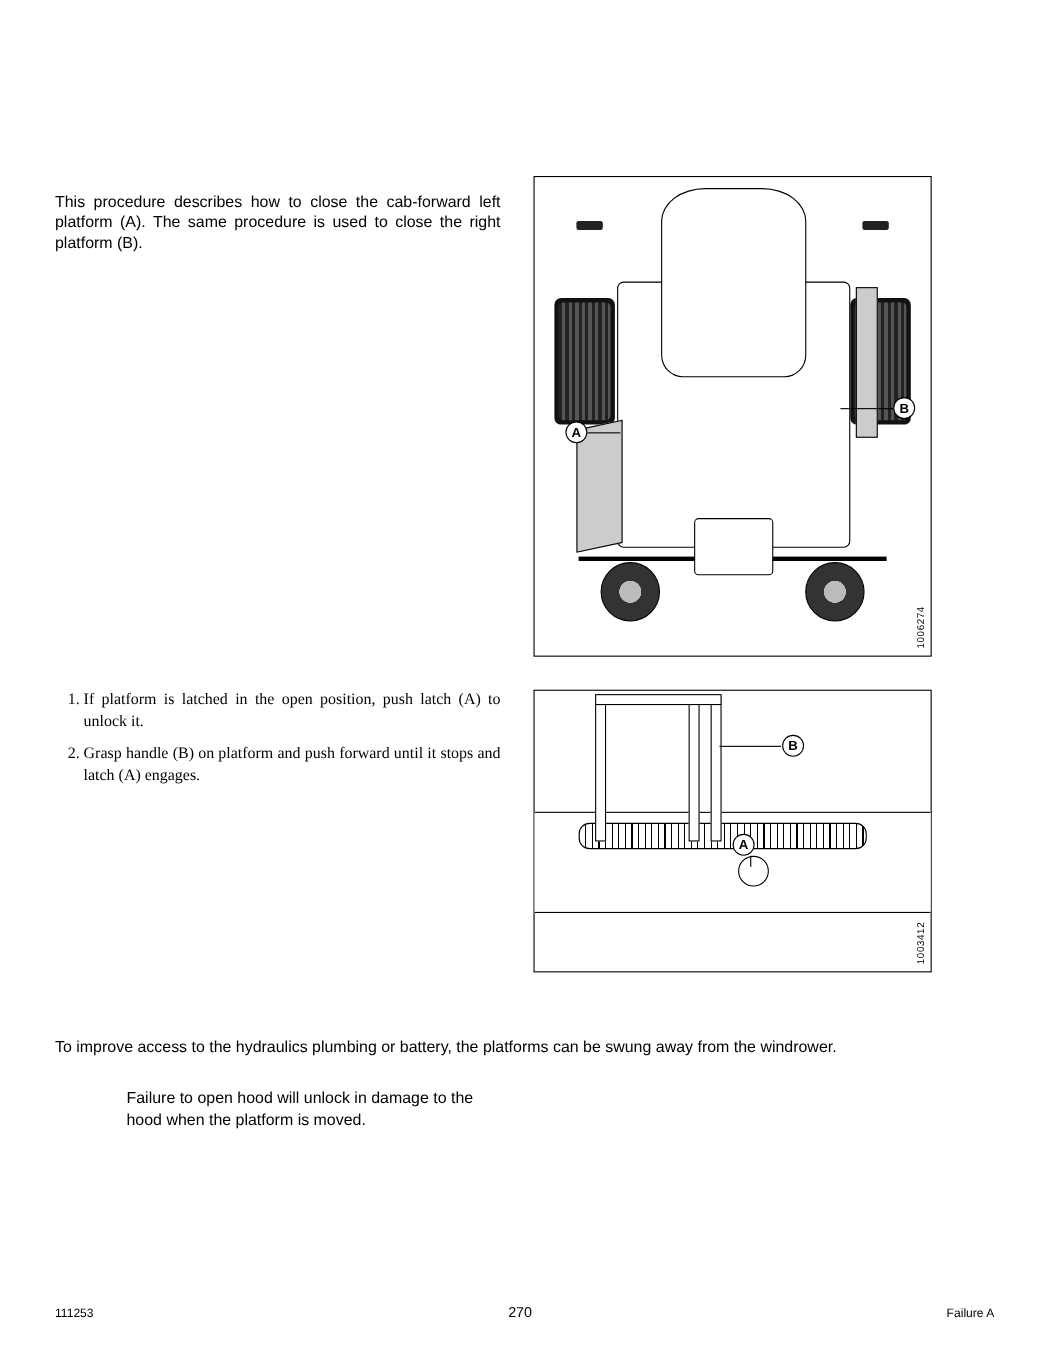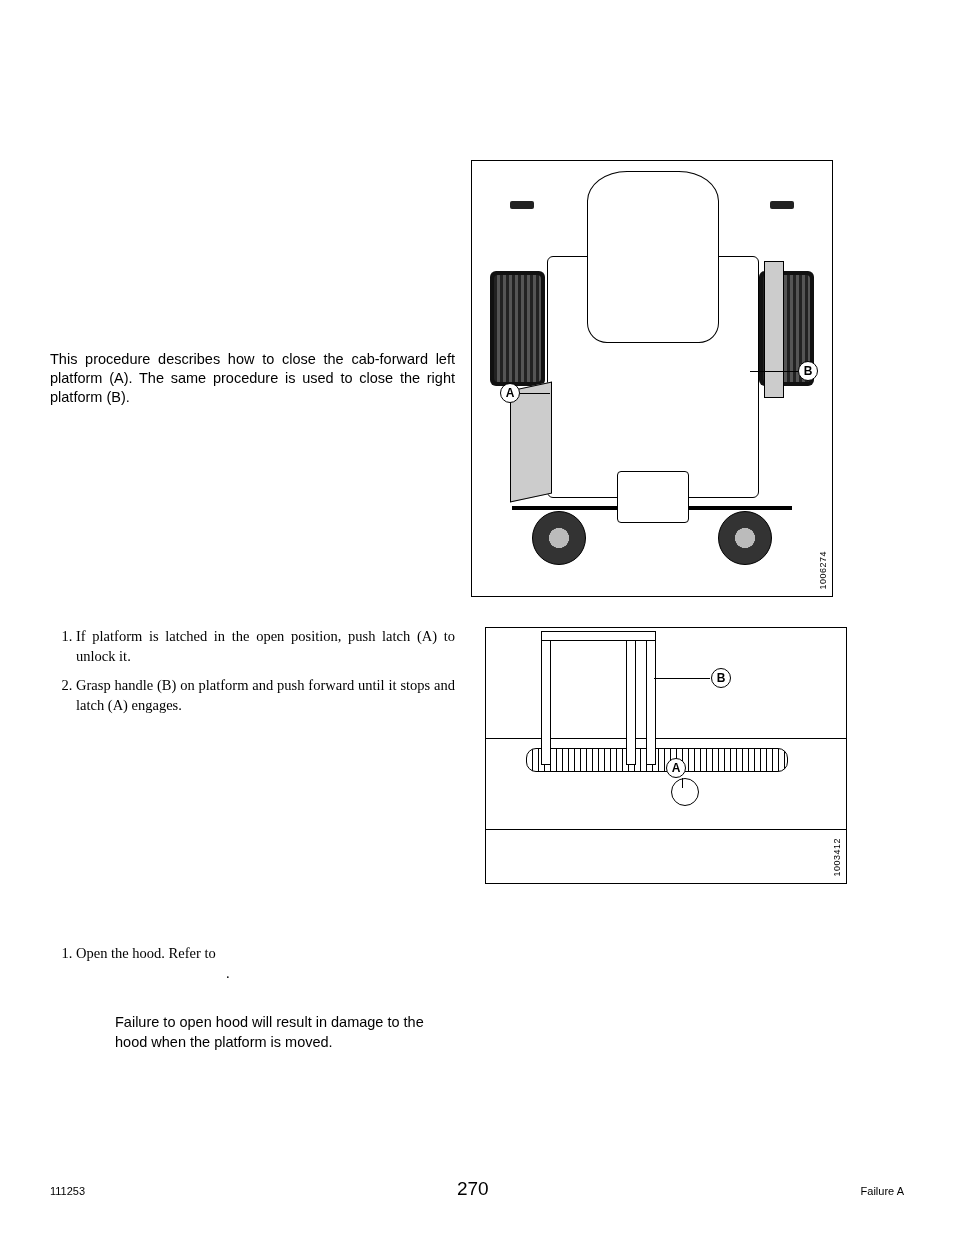--- a/index.html
+++ b/index.html
@@ -16,22 +16,22 @@
   }
   .page {
     position: relative;
     width: 954px;
     height: 1235px;
     box-sizing: border-box;
     padding: 50px 50px 0 50px;
   }
   .intro-block {
     display: flex;
-    align-items: center;
-    gap: 16px;
+    align-items: flex-start;
+    gap: 30px;
     margin-top: 110px;
   }
   .intro-text {
     flex: 0 0 405px;
     line-height: 1.3;
     text-align: justify;
   }
   .figure-1 {
     flex: 0 0 360px;
     height: 435px;
@@ -81,21 +81,21 @@
     position: absolute;
     bottom: 35px;
     left: 50px;
     right: 50px;
     display: flex;
     justify-content: space-between;
     align-items: baseline;
     font-size: 11px;
   }
   .footer .pnum {
-    font-size: 19px;
+    font-size: 13px;
   }
   .callout {
     position: absolute;
     width: 18px;
     height: 18px;
     border: 1.8px solid #000;
     border-radius: 50%;
     background: #fff;
     font-weight: bold;
     font-size: 12px;
@@ -229,28 +229,22 @@
       <div class="callout" style="left:225px; top:40px;">B</div>
       <div class="leader" style="left:168px; top:50px; width:56px;"></div>
       <div class="callout" style="left:180px; top:130px;">A</div>
       <div class="leader" style="left:196px; top:150px; width:1.2px; height:10px; background:#000;"></div>
 
       <span class="fig-id">1003412</span>
     </div>
   </div>
 
   <div class="lower-section">
-    <ol class="proc">
-      <li>
-        <span>Open the hood.  Refer to</span>
-        <br>
-        <span style="margin-left:150px;">.</span>
-      </li>
-    </ol>
-    <p class="important-text">Failure to open hood will result in damage to the hood when the platform is moved.</p>
+    <p class="lower-intro">To improve access to the hydraulics plumbing or battery, the platforms can be swung away from the windrower.</p>
+    <p class="important-text">Failure to open hood will unlock in damage to the hood when the platform is moved.</p>
   </div>
 
   <div class="footer">
     <span>111253</span>
     <span class="pnum">270</span>
     <span>Failure A</span>
   </div>
 
 </div>
 

